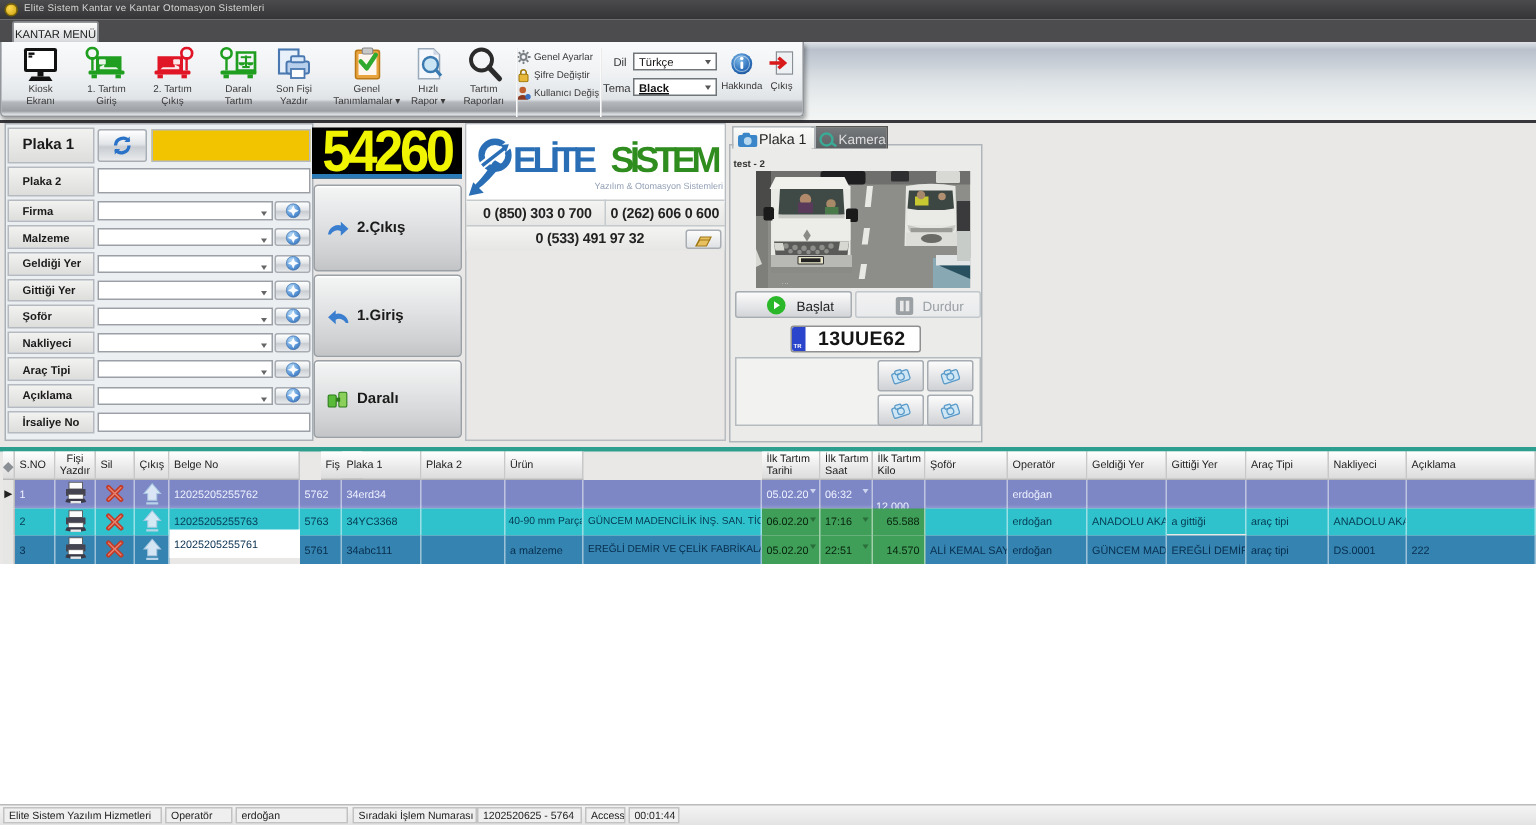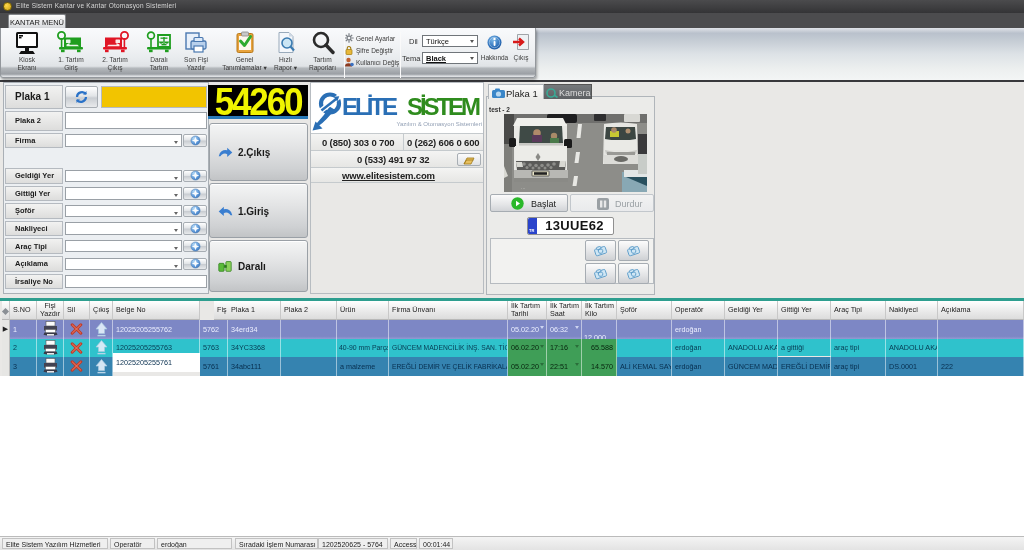--- a/index.html
+++ b/index.html
@@ -236,20 +236,32 @@
 <div class="fdrop" style="left:61px;top:2.5px;height:12.600000000000001px;width:117px;">
         <i></i>
       </div>
 <div class="ibtn" style="left:179px;top:2.5px;height:12.600000000000001px;">
         <svg width="11" height="11" viewBox="0 0 11 11">
           <circle cx="5.5" cy="5.5" r="4.6" fill="url(#gi2)" stroke="#4a7ab0" stroke-width=".5"></circle>
           <path d="M5.5 1.8 L6.6 4.4 L9.2 5.5 L6.6 6.6 L5.5 9.2 L4.4 6.6 L1.8 5.5 L4.4 4.4 z" fill="#fff" opacity=".95"></path>
         </svg>
       </div>
 </div>
+<div class="frow" style="top:66.3px;height:17.6px;">
+<div class="flabel" style="">Malzeme</div>
+<div class="fdrop" style="left:61px;top:2.5px;height:12.600000000000001px;width:117px;">
+        <i></i>
+      </div>
+<div class="ibtn" style="left:179px;top:2.5px;height:12.600000000000001px;">
+        <svg width="11" height="11" viewBox="0 0 11 11">
+          <circle cx="5.5" cy="5.5" r="4.6" fill="url(#gi2)" stroke="#4a7ab0" stroke-width=".5"></circle>
+          <path d="M5.5 1.8 L6.6 4.4 L9.2 5.5 L6.6 6.6 L5.5 9.2 L4.4 6.6 L1.8 5.5 L4.4 4.4 z" fill="#fff" opacity=".95"></path>
+        </svg>
+      </div>
+</div>
 <div class="frow" style="top:84.0px;height:17.6px;">
 <div class="flabel" style="">Geldiği Yer</div>
 <div class="fdrop" style="left:61px;top:2.5px;height:12.600000000000001px;width:117px;">
         <i></i>
       </div>
 <div class="ibtn" style="left:179px;top:2.5px;height:12.600000000000001px;">
         <svg width="11" height="11" viewBox="0 0 11 11">
           <circle cx="5.5" cy="5.5" r="4.6" fill="url(#gi2)" stroke="#4a7ab0" stroke-width=".5"></circle>
           <path d="M5.5 1.8 L6.6 4.4 L9.2 5.5 L6.6 6.6 L5.5 9.2 L4.4 6.6 L1.8 5.5 L4.4 4.4 z" fill="#fff" opacity=".95"></path>
         </svg>
@@ -378,23 +390,20 @@
       <span style="position:absolute;left:96px;top:3px;">0 (262) 606 0 600</span>
     </div>
 <div class="phrow" style="top:67px;height:17px;">
       <span style="position:absolute;left:46px;top:3px;">0 (533) 491 97 32</span>
 <span style="position:absolute;left:146px;top:1.5px;width:24px;height:13px;background:linear-gradient(#fcfcfc,#dfe1e4);border:1px solid #a8aeb4;border-radius:2px;">
         <svg width="12" height="9" viewBox="0 0 12 9" style="position:absolute;left:5px;top:2px;">
           <path d="M1 8 L4 2 h7 L8 8 z" fill="#e8c060" stroke="#a07818" stroke-width=".8"></path>
           <path d="M1 8 L3.5 4 h7" fill="none" stroke="#a07818" stroke-width=".8"></path>
         </svg>
       </span>
-    </div>
-<div class="phrow" style="top:84px;height:16px;border-bottom:1px solid #c5cacd;">
-      <span id="www" style="position:absolute;left:31px;top:2px;">www.elitesistem.com</span>
     </div>
 </div>
 <div id="camarea">
 <div id="campanel"></div>
 <div class="ctab" id="ctab1">
       <svg width="13" height="10" viewBox="0 0 13 10" style="position:absolute;left:3px;top:3px;">
         <rect x="0" y="2" width="13" height="8" rx="1.5" fill="#3a86c8"></rect>
         <rect x="3" y="0.5" width="5" height="3" rx="1" fill="#3a86c8"></rect>
         <circle cx="6.5" cy="6" r="2.6" fill="#b8d8f0"></circle>
       </svg>
@@ -544,21 +553,20 @@
 <div class="th" style="left:2px;width:8px;"></div>
 <div class="th" style="left:10px;width:27px;">S.NO</div>
 <div class="th" style="left:37px;width:27px;justify-content:center;padding-left:0;text-align:center;">Fişi<br>Yazdır</div>
 <div class="th" style="left:64px;width:26px;">Sil</div>
 <div class="th" style="left:90px;width:23px;">Çıkış</div>
 <div class="th" style="left:113px;width:87px;">Belge No</div>
 <div class="th" style="left:214px;width:28px;">Fiş No</div>
 <div class="th" style="left:228px;width:53px;">Plaka 1</div>
 <div class="th" style="left:281px;width:56px;">Plaka 2</div>
 <div class="th" style="left:337px;width:52px;">Ürün</div>
-<div class="th" style="left:389px;width:119px;">Firma Ünvanı</div>
 <div class="th" style="left:508px;width:39px;">İlk Tartım<br>Tarihi</div>
 <div class="th" style="left:547px;width:35px;">İlk Tartım<br>Saat</div>
 <div class="th" style="left:582px;width:35px;">İlk Tartım<br>Kilo</div>
 <div class="th" style="left:617px;width:55px;">Şoför</div>
 <div class="th" style="left:672px;width:53px;">Operatör</div>
 <div class="th" style="left:725px;width:53px;">Geldiği Yer</div>
 <div class="th" style="left:778px;width:53px;">Gittiği Yer</div>
 <div class="th" style="left:831px;width:55px;">Araç Tipi</div>
 <div class="th" style="left:886px;width:52px;">Nakliyeci</div>
 <div class="th" style="left:938px;width:86px;">Açıklama</div>

